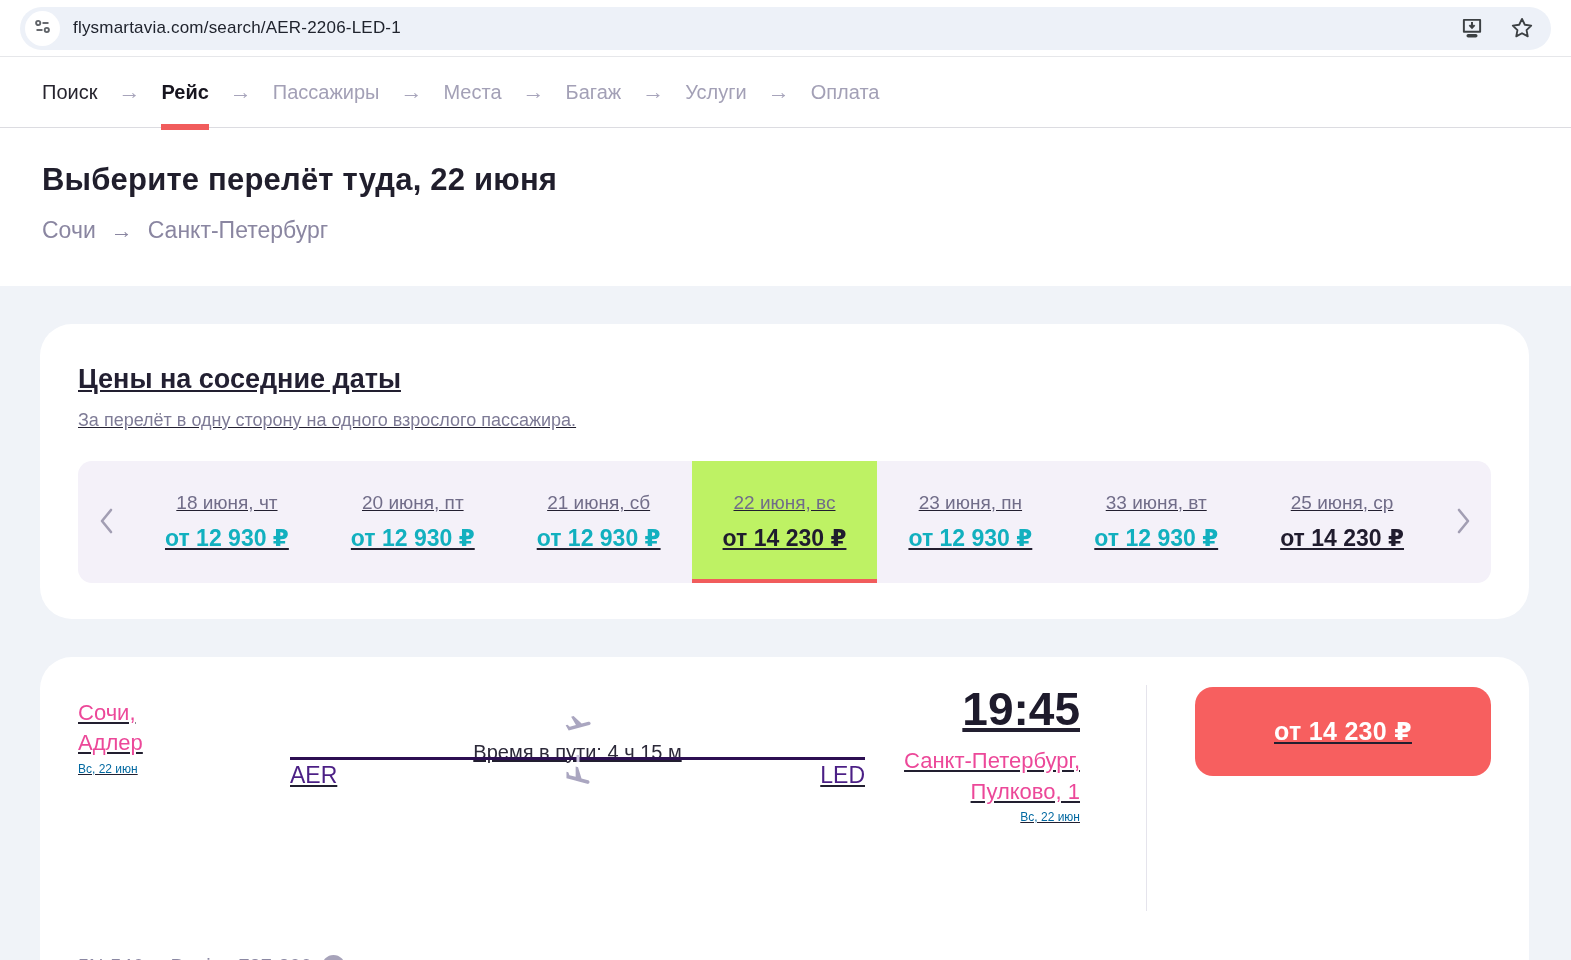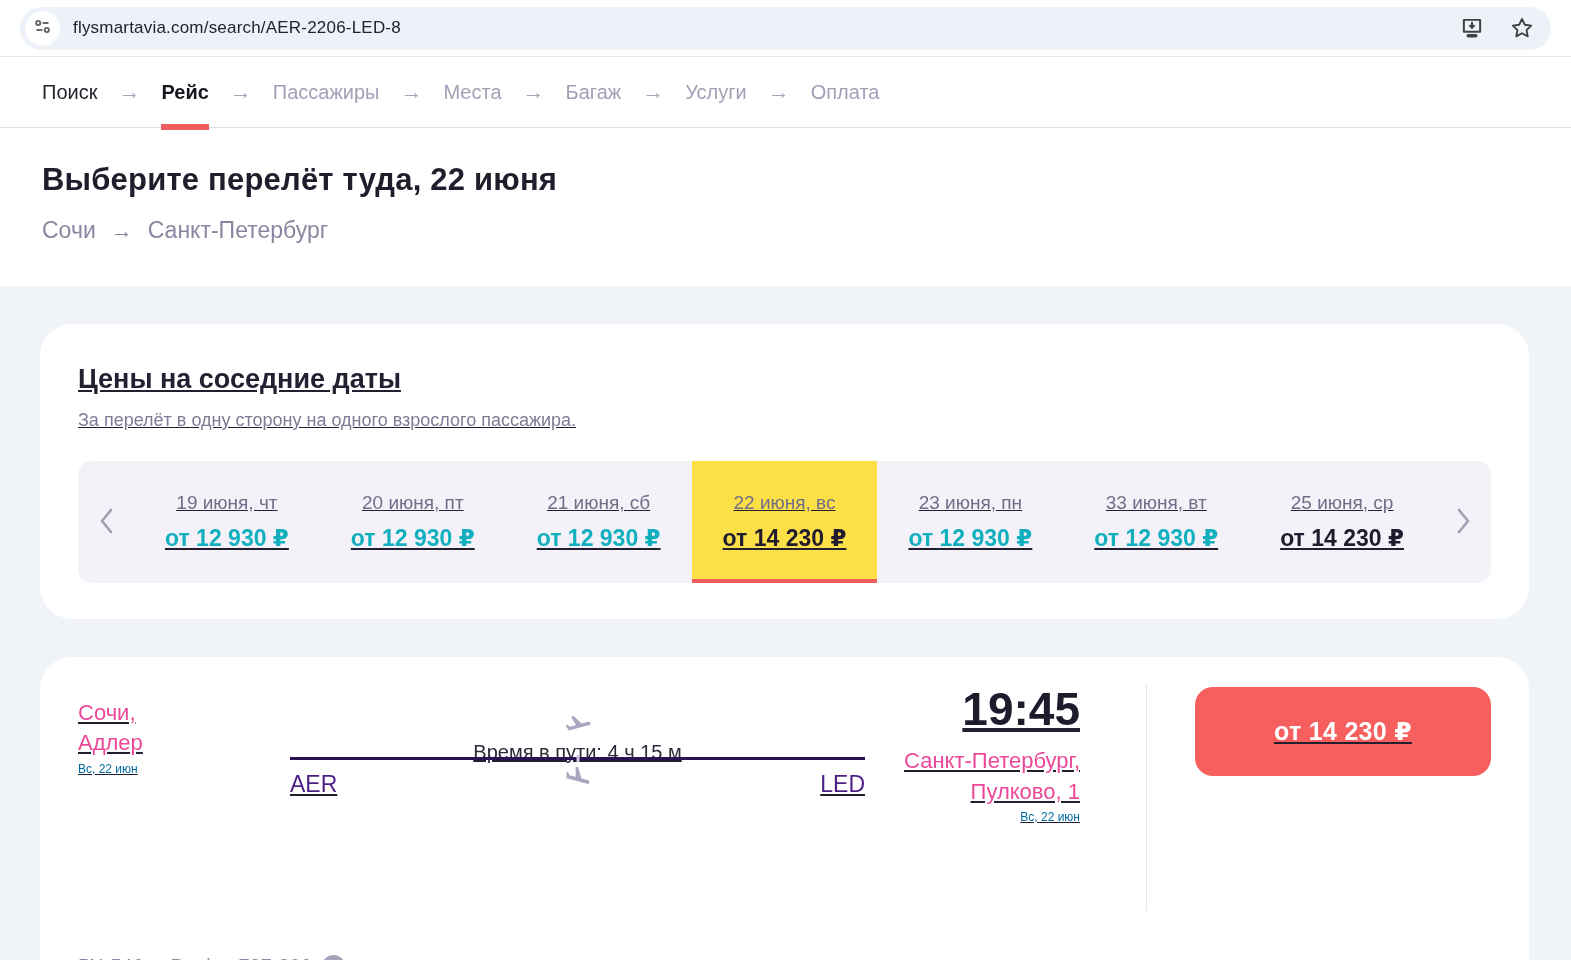--- a/index.html
+++ b/index.html
@@ -65,42 +65,42 @@
     color:#a29eb3; cursor:pointer; background:none; border:none;
   }
   .day-tile {
     flex:1; display:flex; flex-direction:column; align-items:center;
     justify-content:center; gap:11px; cursor:pointer; position:relative;
   }
   .day-date { font-size:19px; color:#716d89; }
   .day-price { font-size:23px; font-weight:700; }
   .day-price.teal { color:#12b0bf; }
   .day-price.dark { color:#201c2e; }
-  .day-tile.selected { background:#fde047; }
+  .day-tile.selected { background:#bef264; }
   .sel-bar { position:absolute; left:0; right:0; bottom:0; height:4px; background:#f15c5c; }
 
   
   .card.flight { padding:28px 38px 46px; }
   .flight-main { display:flex; align-items:flex-start; }
   .dep { width:212px; }
   .arr { width:215px; text-align:right; }
   .fl-time { font-size:46px; font-weight:800; color:#1e1b2c; line-height:1.05; }
   .fl-city { margin-top:13px; font-size:22px; color:#ec4899; line-height:1.38; }
   .fl-date { margin-top:3px; font-size:12px; color:#0369a1; }
 
   .mid { width:575px; padding-top:26px; }
   .mid-top { display:flex; align-items:center; justify-content:space-between; height:34px;flex-direction:column; }
   .duration { font-size:20px; color:#2c2939; }
   .plane-icon { color:#aaa6c0; display:flex; }
   .mid-line { margin-top:12px; height:3px; background:#2d0f52; position:relative; }
   .mid-line::after {
     content:""; position:absolute; left:50%; top:-2px; width:3px; height:7px;
     background:#cfc8e2; transform:translateX(-50%);
   }
-  .mid-codes { display:flex; justify-content:space-between; margin-top:11px;
+  .mid-codes { display:flex; justify-content:space-between; margin-top:2px;
                font-size:23px; color:#4b1f85; font-weight:500; }
 
   .v-divider { width:1px; background:#e5e4ec; margin-left:66px; height:226px; align-self:flex-start; }
   .cta-zone { flex:1; padding-left:48px; padding-top:2px; }
   .price-btn {
     width:100%; height:89px; background:#f75f5f; border:none; border-radius:18px;
     color:#ffffff; font-size:25px; font-weight:700; cursor:pointer;
     display:flex; align-items:center; justify-content:center;
     font-family:inherit; letter-spacing:.3px;
   }
@@ -124,21 +124,21 @@
         <svg width="17" height="17" viewBox="0 0 17 17">
           <g stroke="#5f6368" stroke-width="1.9" fill="none">
             <circle cx="4.2" cy="5" r="2.1"></circle>
               <line x1="8.5" y1="5" x2="14.5" y2="5"></line>
             <circle cx="12.8" cy="12" r="2.1"></circle>
               <line x1="2.5" y1="12" x2="8.5" y2="12"></line>
           </g>
         </svg>
       </span>
     </div>
-    <span class="url-text">flysmartavia.com/search/AER-2206-LED-8</span>
+    <span class="url-text">flysmartavia.com/search/AER-2206-LED-1</span>
     <div class="pill-actions">
       <span>
         <svg width="26" height="26" viewBox="0 0 24 24" fill="none" stroke="#3c4043" stroke-width="1.8">
           <path d="M4.5 4.5h15v11h-15z" stroke-linejoin="round"></path>
           <path d="M12 6.5v5"></path>
             <path d="M9.6 9.4 12 11.8 14.4 9.4" fill="none"></path>
           <path d="M8.5 19.2h7" stroke-width="3.2" stroke-linecap="round"></path>
         </svg>
       </span>
       <span>
@@ -197,21 +197,21 @@
   <div class="calendar">
     <button class="cal-chevron">
       <span>
         <svg width="15" height="26" viewBox="0 0 15 26" fill="none" stroke="currentColor" stroke-width="2.6" stroke-linecap="round" stroke-linejoin="round">
             <path d="M12 2 3 13l9 11"></path>
           </svg>
       </span>
     </button>
 
     <div class="day-tile">
-      <div class="day-date">19 июня, чт</div>
+      <div class="day-date">18 июня, чт</div>
       <div class="day-price teal">от 12 930 ₽</div>
     </div>
     <div class="day-tile">
       <div class="day-date">20 июня, пт</div>
       <div class="day-price teal">от 12 930 ₽</div>
     </div>
     <div class="day-tile">
       <div class="day-date">21 июня, сб</div>
       <div class="day-price teal">от 12 930 ₽</div>
     </div>

